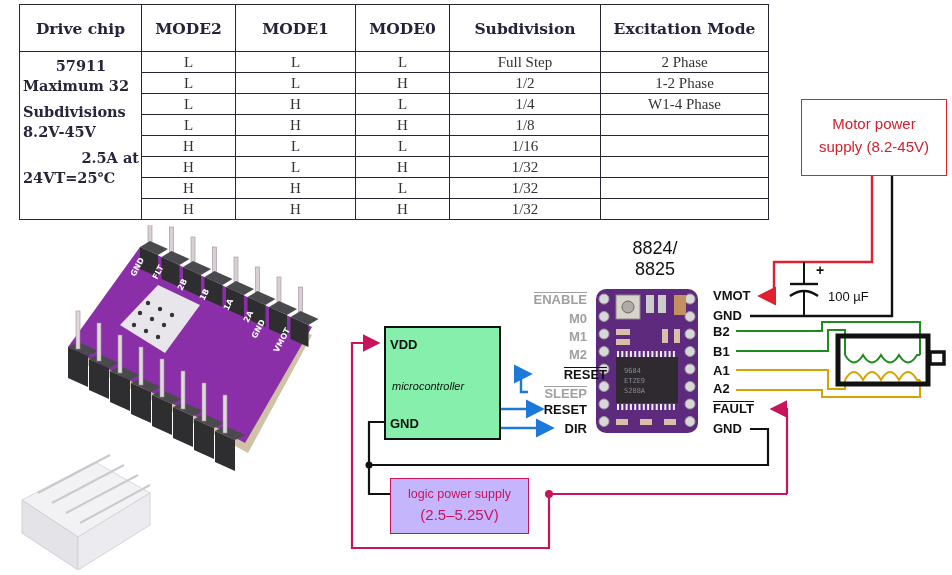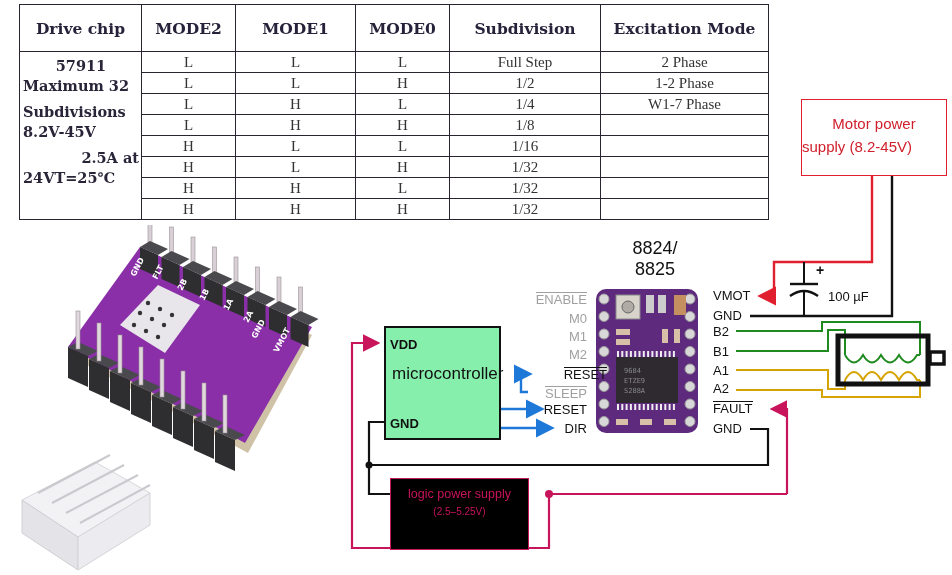--- a/index.html
+++ b/index.html
@@ -6,21 +6,21 @@
   body { width:952px; height:575px; position:relative; overflow:hidden; font-family:"Liberation Sans", sans-serif; }
   
   #mode-table { position:absolute; left:19px; top:4px; border-collapse:collapse; font-family:"DejaVu Serif", "Liberation Serif", serif; color:#222033; }
   #mode-table th, #mode-table td { border:1.3px solid #2a2430; padding:0; text-align:center; }
   #mode-table th { height:46px; font-size:15.5px; font-weight:bold; color:#27223a; }
   #mode-table td { height:20px; font-size:15px; line-height:17px; color:#333; font-family:"Liberation Serif", serif; }
   #mode-table td.chip { text-align:left; vertical-align:top; font-family:"DejaVu Serif", serif; font-weight:bold; font-size:14.5px; line-height:20px; padding:4px 2px 0 3px; color:#2a2438; }
   #mode-table td.chip .l1 { display:block; text-align:center; }
   #mode-table td.chip .gap { display:block; height:6px; }
   
-  .lbl { position:absolute; font-family:"Liberation Sans", sans-serif; font-weight:normal; font-size:13px; color:#111; line-height:14px; white-space:nowrap; }
+  .lbl { position:absolute; font-family:"Liberation Sans", sans-serif; font-weight:bold; font-size:13px; color:#111; line-height:14px; white-space:nowrap; }
   .lbl.grey { color:#a0a0a0; }
   .lbl.over { border-top:1.6px solid currentColor; padding-top:0px; }
   .box { position:absolute; box-sizing:border-box; }
   .plain { position:absolute; font-family:"Liberation Sans", sans-serif; white-space:nowrap; }
 </style>
 </head>
 <body>
 
 <table id="mode-table">
   <thead>
@@ -56,21 +56,21 @@
         <td>L</td>
         <td>H</td>
         <td>1/2</td>
         <td>1-2 Phase</td>
       </tr>
       <tr>
         <td>L</td>
         <td>H</td>
         <td>L</td>
         <td>1/4</td>
-        <td>W1-7 Phase</td>
+        <td>W1-4 Phase</td>
       </tr>
       <tr>
         <td>L</td>
         <td>H</td>
         <td>H</td>
         <td>1/8</td>
         <td></td>
       </tr>
       <tr>
         <td>H</td>
@@ -367,25 +367,25 @@
     <div class="lbl" style="left: 713px; top: 382px;">A2</div>
     <div class="lbl over" style="left: 713px; top: 401px;">FAULT</div>
     <div class="lbl" style="left: 713px; top: 422px;">GND</div>
   </div>
 
 <div class="plain" style="left:816px;top:262px;font-size:14px;font-weight:bold;color:#111;">+</div>
 <div class="plain" style="left:828px;top:289px;font-size:13px;color:#111;">100 µF</div>
 
 <div class="box" style="left:801px;top:99px;width:146px;height:77px;border:1.6px solid #e0202e;">
   <div class="plain" style="left:0;right:0;top:15px;text-align:center;font-size:15px;color:#d0202c;">Motor power</div>
-  <div class="plain" style="left:0;right:0;top:38px;font-size:15px;color:#d0202c;">supply (8.2-45V)</div>
+  <div class="plain" style="left:0;right:0;top:38px;text-align:center;font-size:15px;color:#d0202c;">supply (8.2-45V)</div>
 </div>
 
 <div class="box" style="left:384px;top:326px;width:117px;height:114px;border:2px solid #111;background:#86efac;">
   <div class="plain" style="left:4px;top:9px;font-size:13px;font-weight:bold;color:#111;">VDD</div>
-  <div class="plain" style="left:6px;top:36px;font-size:17px;color:#111;">microcontroller</div>
+  <div class="plain" style="left:6px;top:52px;font-size:11px;color:#111;font-style:italic;">microcontroller</div>
   <div class="plain" style="left:4px;top:88px;font-size:13px;font-weight:bold;color:#111;">GND</div>
 </div>
 
-<div class="box" style="left:390px;top:478px;width:139px;height:72px;border:1.6px solid #c8145a;background:#000000;">
+<div class="box" style="left:390px;top:478px;width:139px;height:56px;border:1.6px solid #c8145a;background:#c4b5fd;">
   <div class="plain" style="left:0;right:0;top:8px;text-align:center;font-size:12.5px;color:#c8145a;">logic power supply</div>
-  <div class="plain" style="left:0;right:0;top:27px;text-align:center;font-size:10px;color:#c8145a;">(2.5–5.25V)</div>
+  <div class="plain" style="left:0;right:0;top:27px;text-align:center;font-size:15px;color:#c8145a;">(2.5–5.25V)</div>
 </div>
 
 </body></html>

